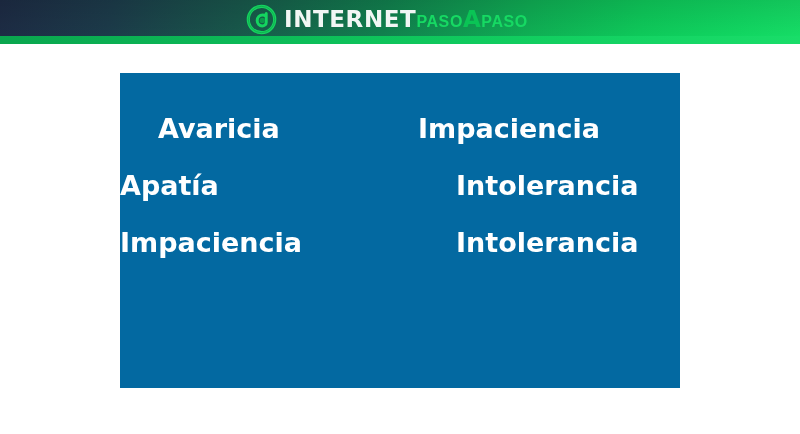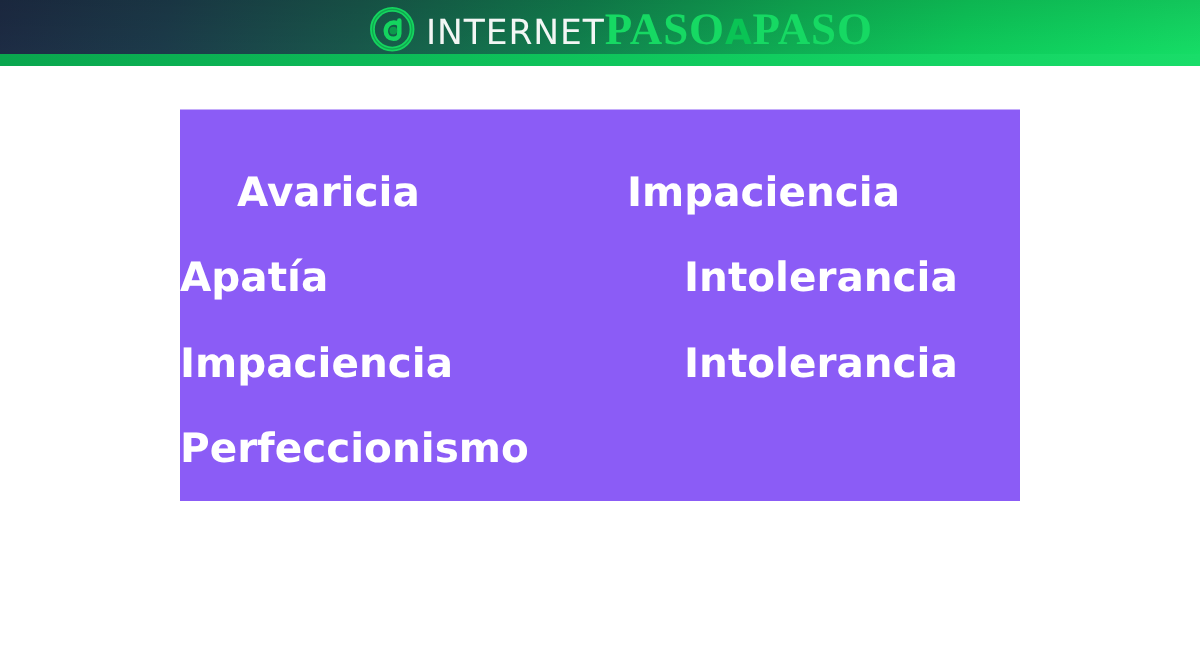--- a/index.html
+++ b/index.html
@@ -78,48 +78,48 @@
   .logo-mark svg { display: block; }
 
   .logo-text {
     display: flex;
     align-items: baseline;
     letter-spacing: 0.5px;
     line-height: 1;
   }
   .logo-internet {
     font-family: "DejaVu Sans", sans-serif;
-    font-weight: normal;
+    font-weight: bold;
     font-size: 23px;
     color: #f2f6f4;
     letter-spacing: 0.6px;
   }
   .logo-paso {
-    font-family: Liberation Serif, serif;
+    font-family: Liberation Sans, sans-serif;
     font-weight: bold;
-    font-size: 30px;
+    font-size: 16px;
     color: #16d963;
     letter-spacing: 0.6px;
   }
   .logo-a {
     font-family: "DejaVu Sans", sans-serif;
     font-weight: bold;
     font-size: 23px;
     color: #0ac455;
     letter-spacing: 0.6px;
   }
 
   
   .panel {
     position: absolute;
     left: 120px;
     top: 73px;
     width: 560px;
-    height: 261px;
-    background: #8b5cf6;
+    height: 315px;
+    background: #0369a1;
     overflow: hidden;
   }
 
   .word-grid {
     position: absolute;
     left: 0;
     top: 0;
     width: 100%;
     height: 100%;
     display: grid;
@@ -174,16 +174,15 @@
     <div class="word col-left">Avaricia</div>
 
     <div class="word col-right">Impaciencia</div>
 
     <div class="word col-right">Apatía</div>
 
     <div class="word col-left">Intolerancia</div>
     <div class="word col-right">Impaciencia</div>
 
     <div class="word col-left">Intolerancia</div>
-    <div class="word col-right">Perfeccionismo</div>
 
   </div>
 </div>
 
 </body></html>

